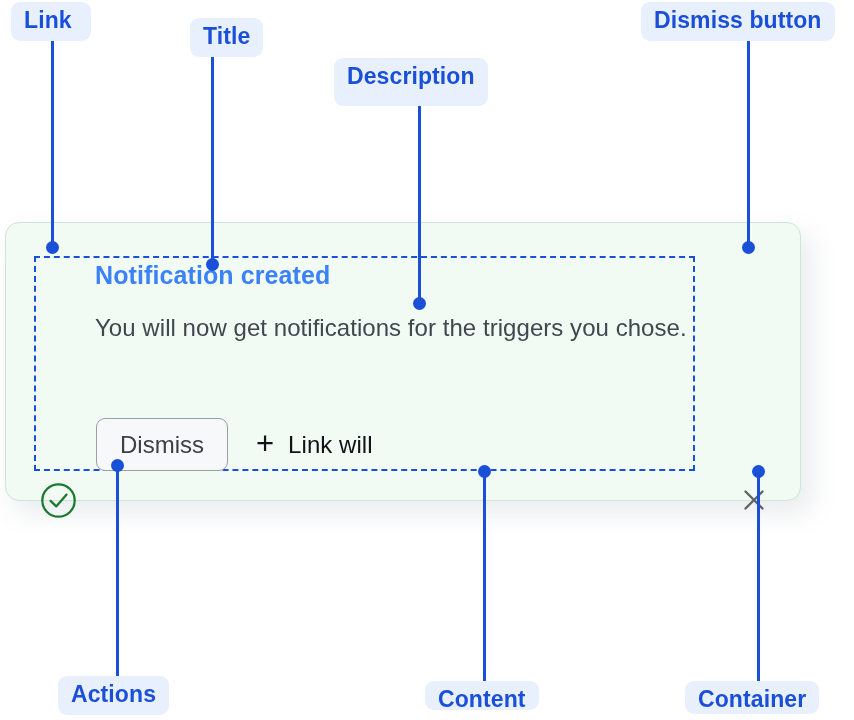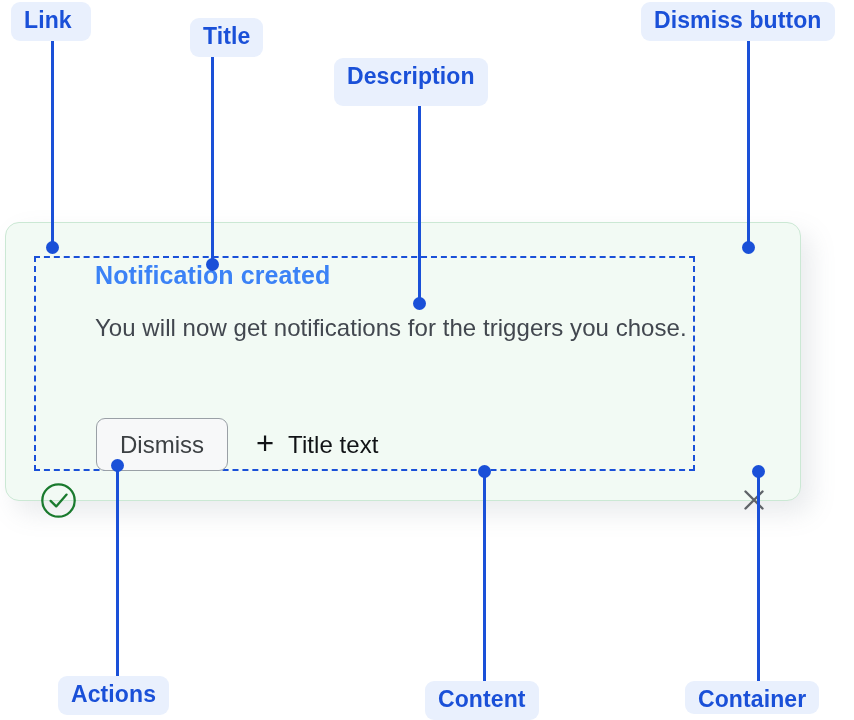--- a/index.html
+++ b/index.html
@@ -194,21 +194,21 @@
   <div id="content-region"></div>
 
   <div id="notification-title">Notification created</div>
 
   <div id="notification-description">You will now get notifications for the triggers you chose.</div>
 
   <div id="actions-row">
     <button id="action-button">Dismiss</button>
     <a id="action-link" href="#">
       <span class="plus-glyph">+</span>
-      <span class="link-label">Title text</span>
+      <span class="link-label">Link will</span>
     </a>
   </div>
 
   <div id="annotation-layer">
       <div class="leader" style="left: 51px; top: 41px; height: 206px;"></div>
       <div class="leader-dot" style="left: 46px; top: 241px;"></div>
       <div class="anno-badge" style="left: 11px; top: 2px; width: 80px; height: 39px;">Link</div>
       <div class="leader" style="left: 211px; top: 57px; height: 207px;"></div>
       <div class="leader-dot" style="left: 206px; top: 258px;"></div>
       <div class="anno-badge" style="left: 190px; top: 18px; height: 39px;">Title</div>
@@ -216,19 +216,19 @@
       <div class="leader-dot" style="left: 413px; top: 297px;"></div>
       <div class="anno-badge" style="left: 334px; top: 58px; height: 48px;">Description</div>
       <div class="leader" style="left: 747px; top: 41px; height: 206px;"></div>
       <div class="leader-dot" style="left: 742px; top: 241px;"></div>
       <div class="anno-badge" style="left: 641px; top: 2px; height: 39px;">Dismiss button</div>
       <div class="leader" style="left: 116px; top: 465px; height: 211px;"></div>
       <div class="leader-dot" style="left: 111px; top: 459px;"></div>
       <div class="anno-badge" style="left: 58px; top: 676px; height: 39px;">Actions</div>
       <div class="leader" style="left: 483px; top: 471px; height: 210px;"></div>
       <div class="leader-dot" style="left: 478px; top: 465px;"></div>
-      <div class="anno-badge" style="left: 425px; top: 681px; height: 39px;">Content</div>
+      <div class="anno-badge" style="left: 425px; top: 681px; height: 29px;">Content</div>
       <div class="leader" style="left: 757px; top: 471px; height: 210px;"></div>
       <div class="leader-dot" style="left: 752px; top: 465px;"></div>
       <div class="anno-badge" style="left: 685px; top: 681px; height: 33px;">Container</div>
     </div>
 
 </div>
 
 </body></html>

